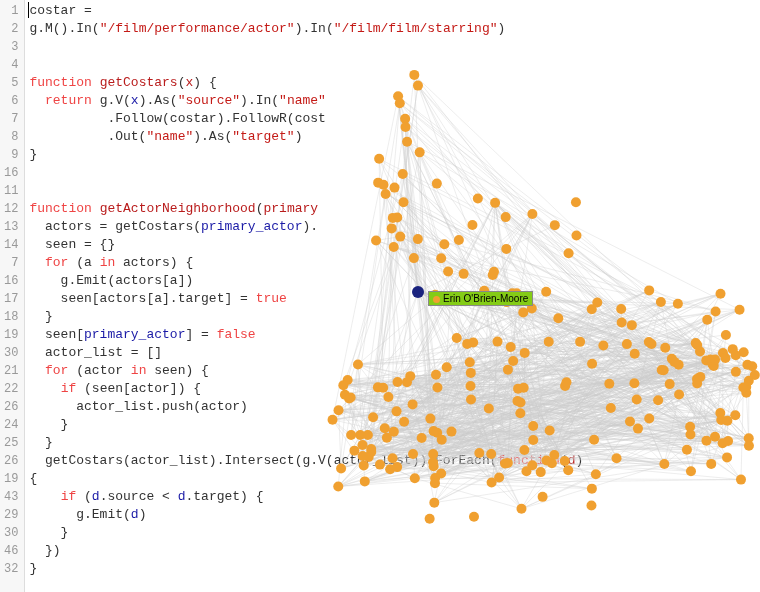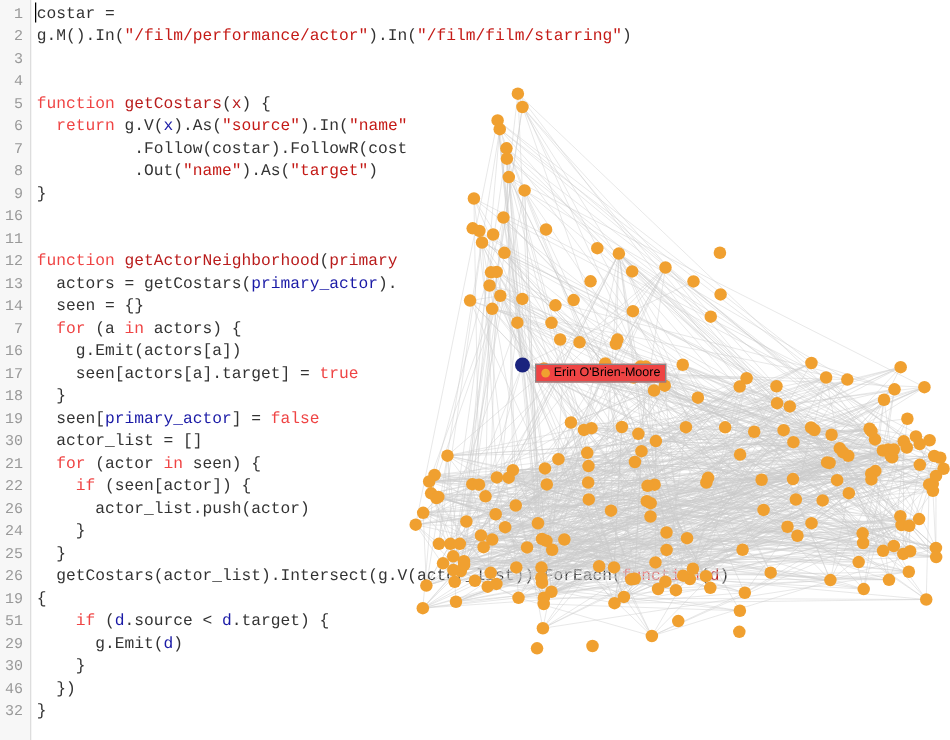--- a/index.html
+++ b/index.html
@@ -53,21 +53,21 @@
     width: 460px;
     height: 480px;
     pointer-events: none;
   }
   .graph-overlay svg { width: 100%; height: 100%; }
   .node { fill: #f0a030; }
   .node-primary { fill: #1a237e; }
   .edge { stroke: #ccc; stroke-width: 0.6; fill: none; opacity: 0.6;}
   .tooltip {
     position: absolute;
-    background: #ef4444;
+    background: #84cc16;
     border: 1px solid #888;
     font-family: Arial, sans-serif;
     font-size: 10px;
     padding: 1px 4px;
     white-space: nowrap;
   }
   .tooltip-dot {
     display: inline-block;
     width: 7px; height: 7px;
     background: #f0a030;
@@ -101,21 +101,21 @@
       <div>18</div>
       <div>19</div>
       <div>30</div>
       <div>21</div>
       <div>22</div>
       <div>26</div>
       <div>24</div>
       <div>25</div>
       <div>26</div>
       <div>19</div>
-      <div>51</div>
+      <div>43</div>
       <div>29</div>
       <div>30</div>
       <div>46</div>
       <div>32</div>
     </div>
   <div class="code" id="code"><div class="code-line"><span class="cursor"></span><span>costar = </span></div><div class="code-line"><span>g.M().In(</span><span class="str">"/film/performance/actor"</span><span>).In(</span><span class="str">"/film/film/starring"</span><span>)</span></div><div class="code-line"></div><div class="code-line"></div><div class="code-line"><span class="kw">function</span><span> </span><span class="def">getCostars</span><span>(</span><span class="def">x</span><span>) {</span></div><div class="code-line"><span>  </span><span class="kw">return</span><span> g.V(</span><span class="var2">x</span><span>).As(</span><span class="str">"source"</span><span>).In(</span><span class="str">"name"</span></div><div class="code-line"><span>          .Follow(costar).FollowR(cost</span></div><div class="code-line"><span>          .Out(</span><span class="str">"name"</span><span>).As(</span><span class="str">"target"</span><span>)</span></div><div class="code-line"><span>}</span></div><div class="code-line"></div><div class="code-line"></div><div class="code-line"><span class="kw">function</span><span> </span><span class="def">getActorNeighborhood</span><span>(</span><span class="def">primary</span></div><div class="code-line"><span>  actors = getCostars(</span><span class="var2">primary_actor</span><span>).</span></div><div class="code-line"><span>  seen = {}</span></div><div class="code-line"><span>  </span><span class="kw">for</span><span> (a </span><span class="kw">in</span><span> actors) {</span></div><div class="code-line"><span>    g.Emit(actors[a])</span></div><div class="code-line"><span>    seen[actors[a].target] = </span><span class="kw">true</span></div><div class="code-line"><span>  }</span></div><div class="code-line"><span>  seen[</span><span class="var2">primary_actor</span><span>] = </span><span class="kw">false</span></div><div class="code-line"><span>  actor_list = []</span></div><div class="code-line"><span>  </span><span class="kw">for</span><span> (actor </span><span class="kw">in</span><span> seen) {</span></div><div class="code-line"><span>    </span><span class="kw">if</span><span> (seen[actor]) {</span></div><div class="code-line"><span>      actor_list.push(actor)</span></div><div class="code-line"><span>    }</span></div><div class="code-line"><span>  }</span></div><div class="code-line"><span>  getCostars(actor_list).Intersect(g.V(actor_list)).ForEach(</span><span class="kw">function</span><span>(</span><span class="def">d</span><span>) </span></div><div class="code-line"><span>{</span></div><div class="code-line"><span>    </span><span class="kw">if</span><span> (</span><span class="var2">d</span><span>.source &lt; </span><span class="var2">d</span><span>.target) {</span></div><div class="code-line"><span>      g.Emit(</span><span class="var2">d</span><span>)</span></div><div class="code-line"><span>    }</span></div><div class="code-line"><span>  })</span></div><div class="code-line"><span>}</span></div></div>
 </div>
 
 <div class="graph-overlay">
   <svg id="graph-svg" viewBox="0 0 460 480">

